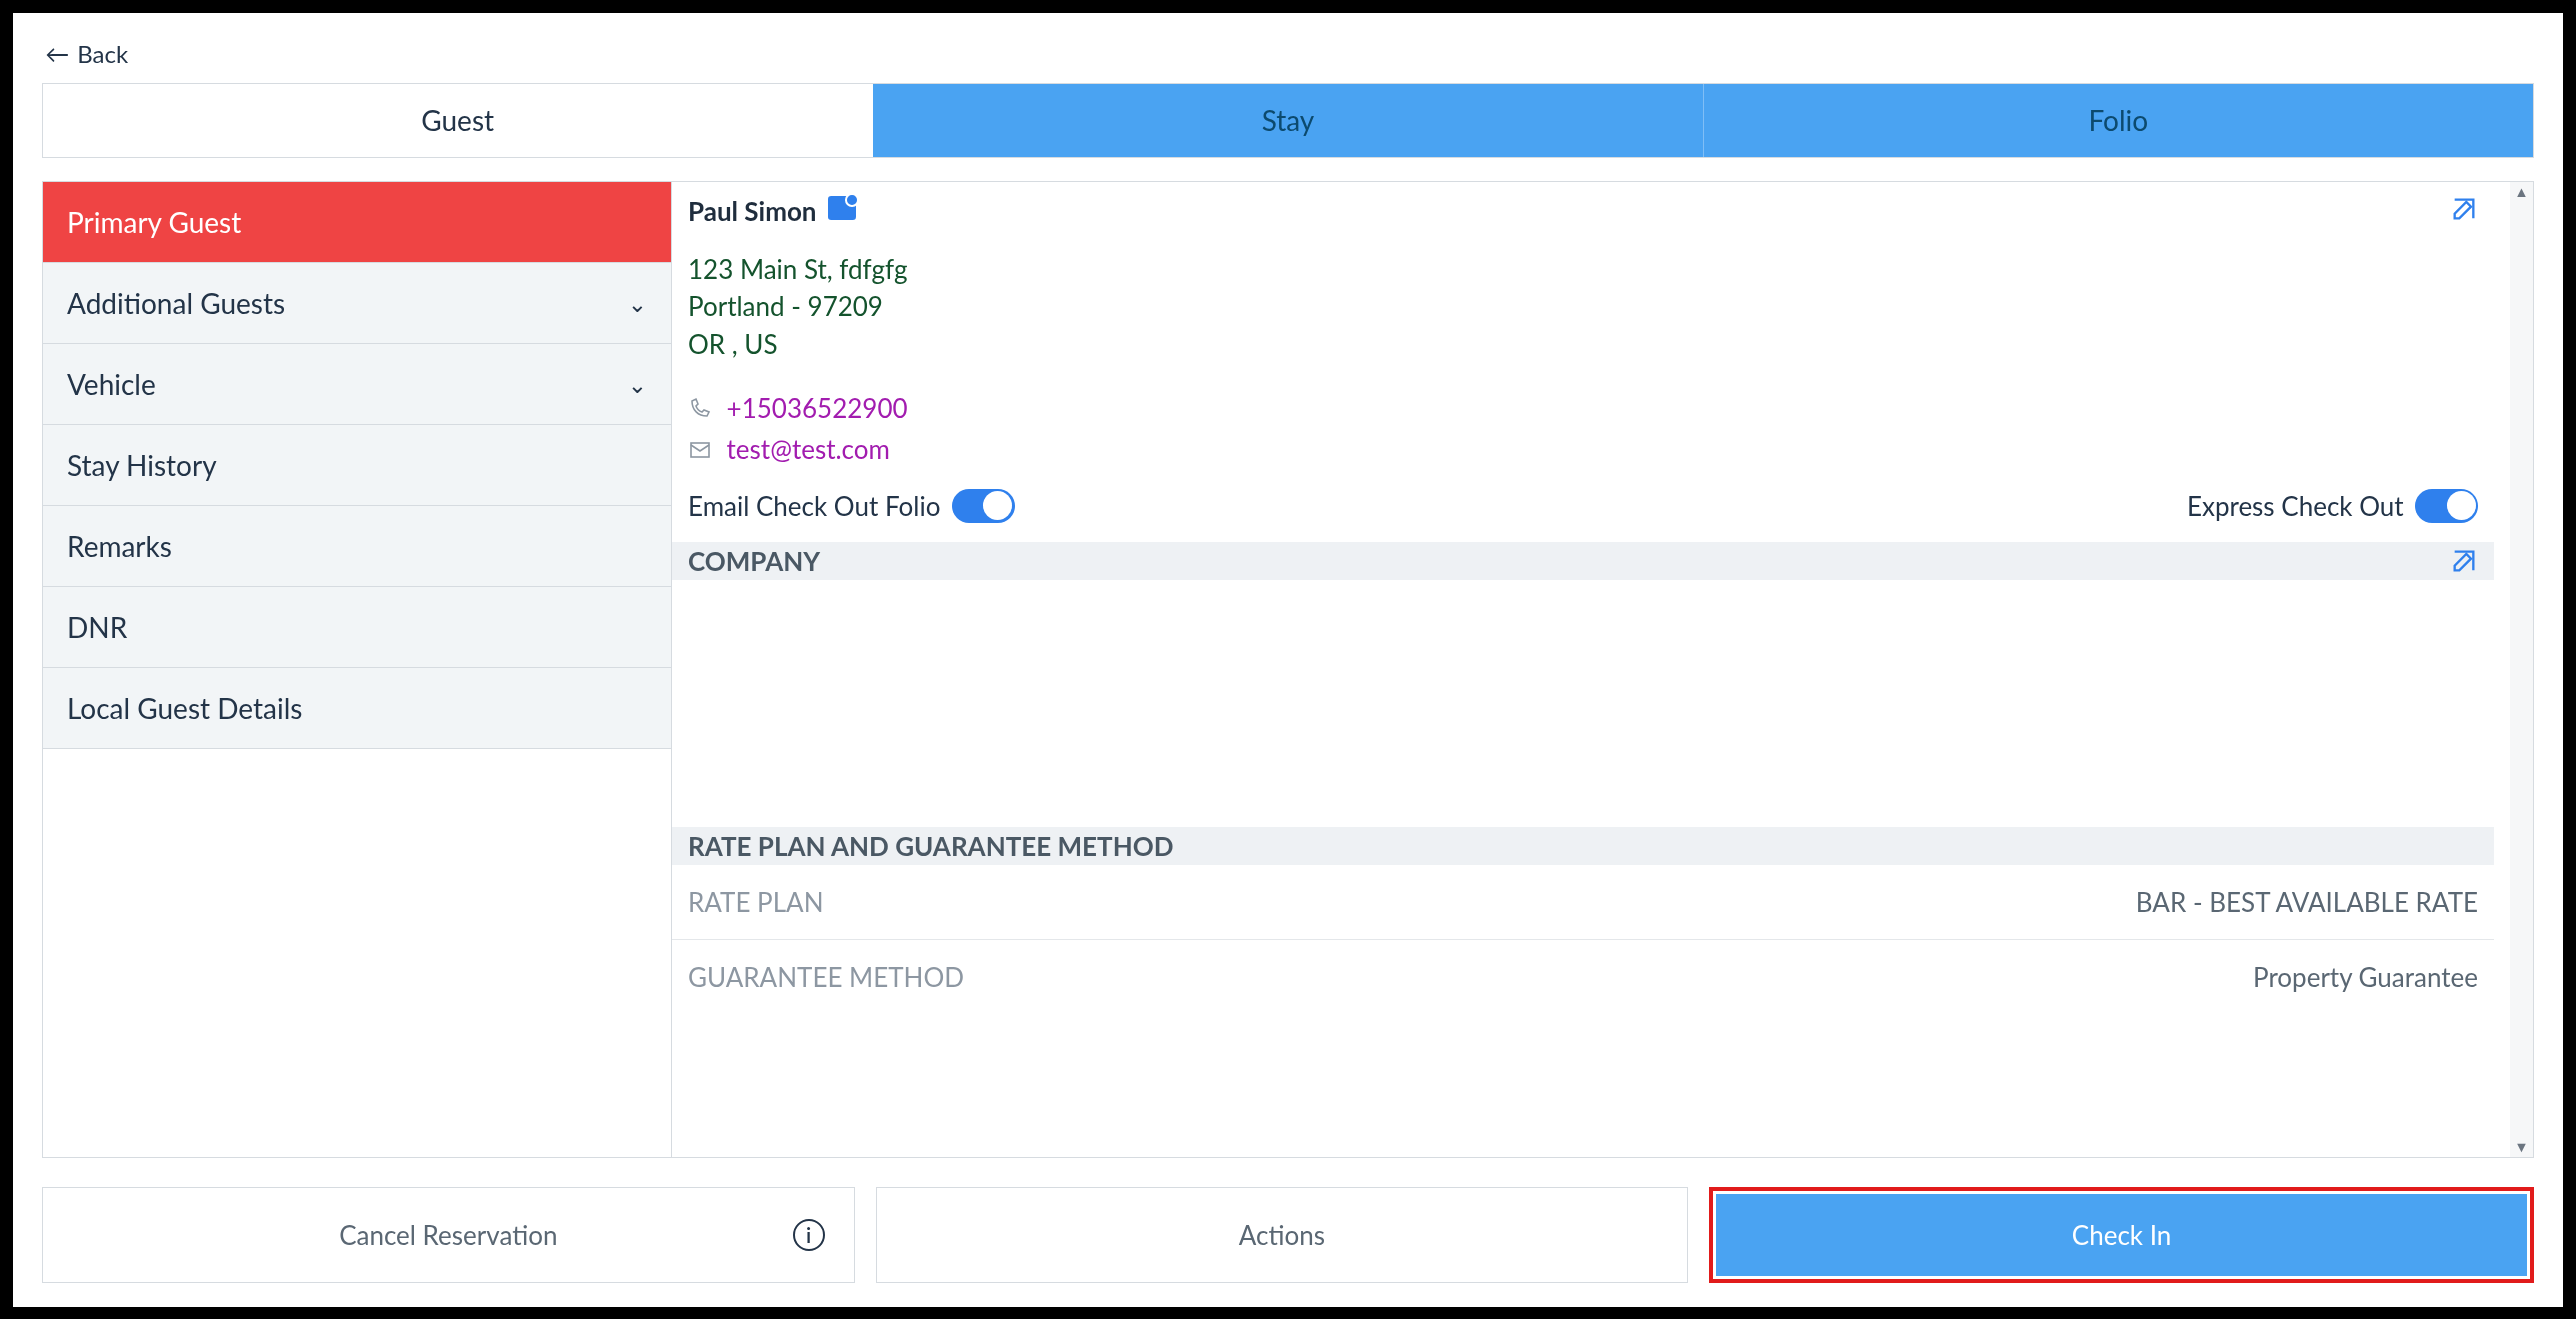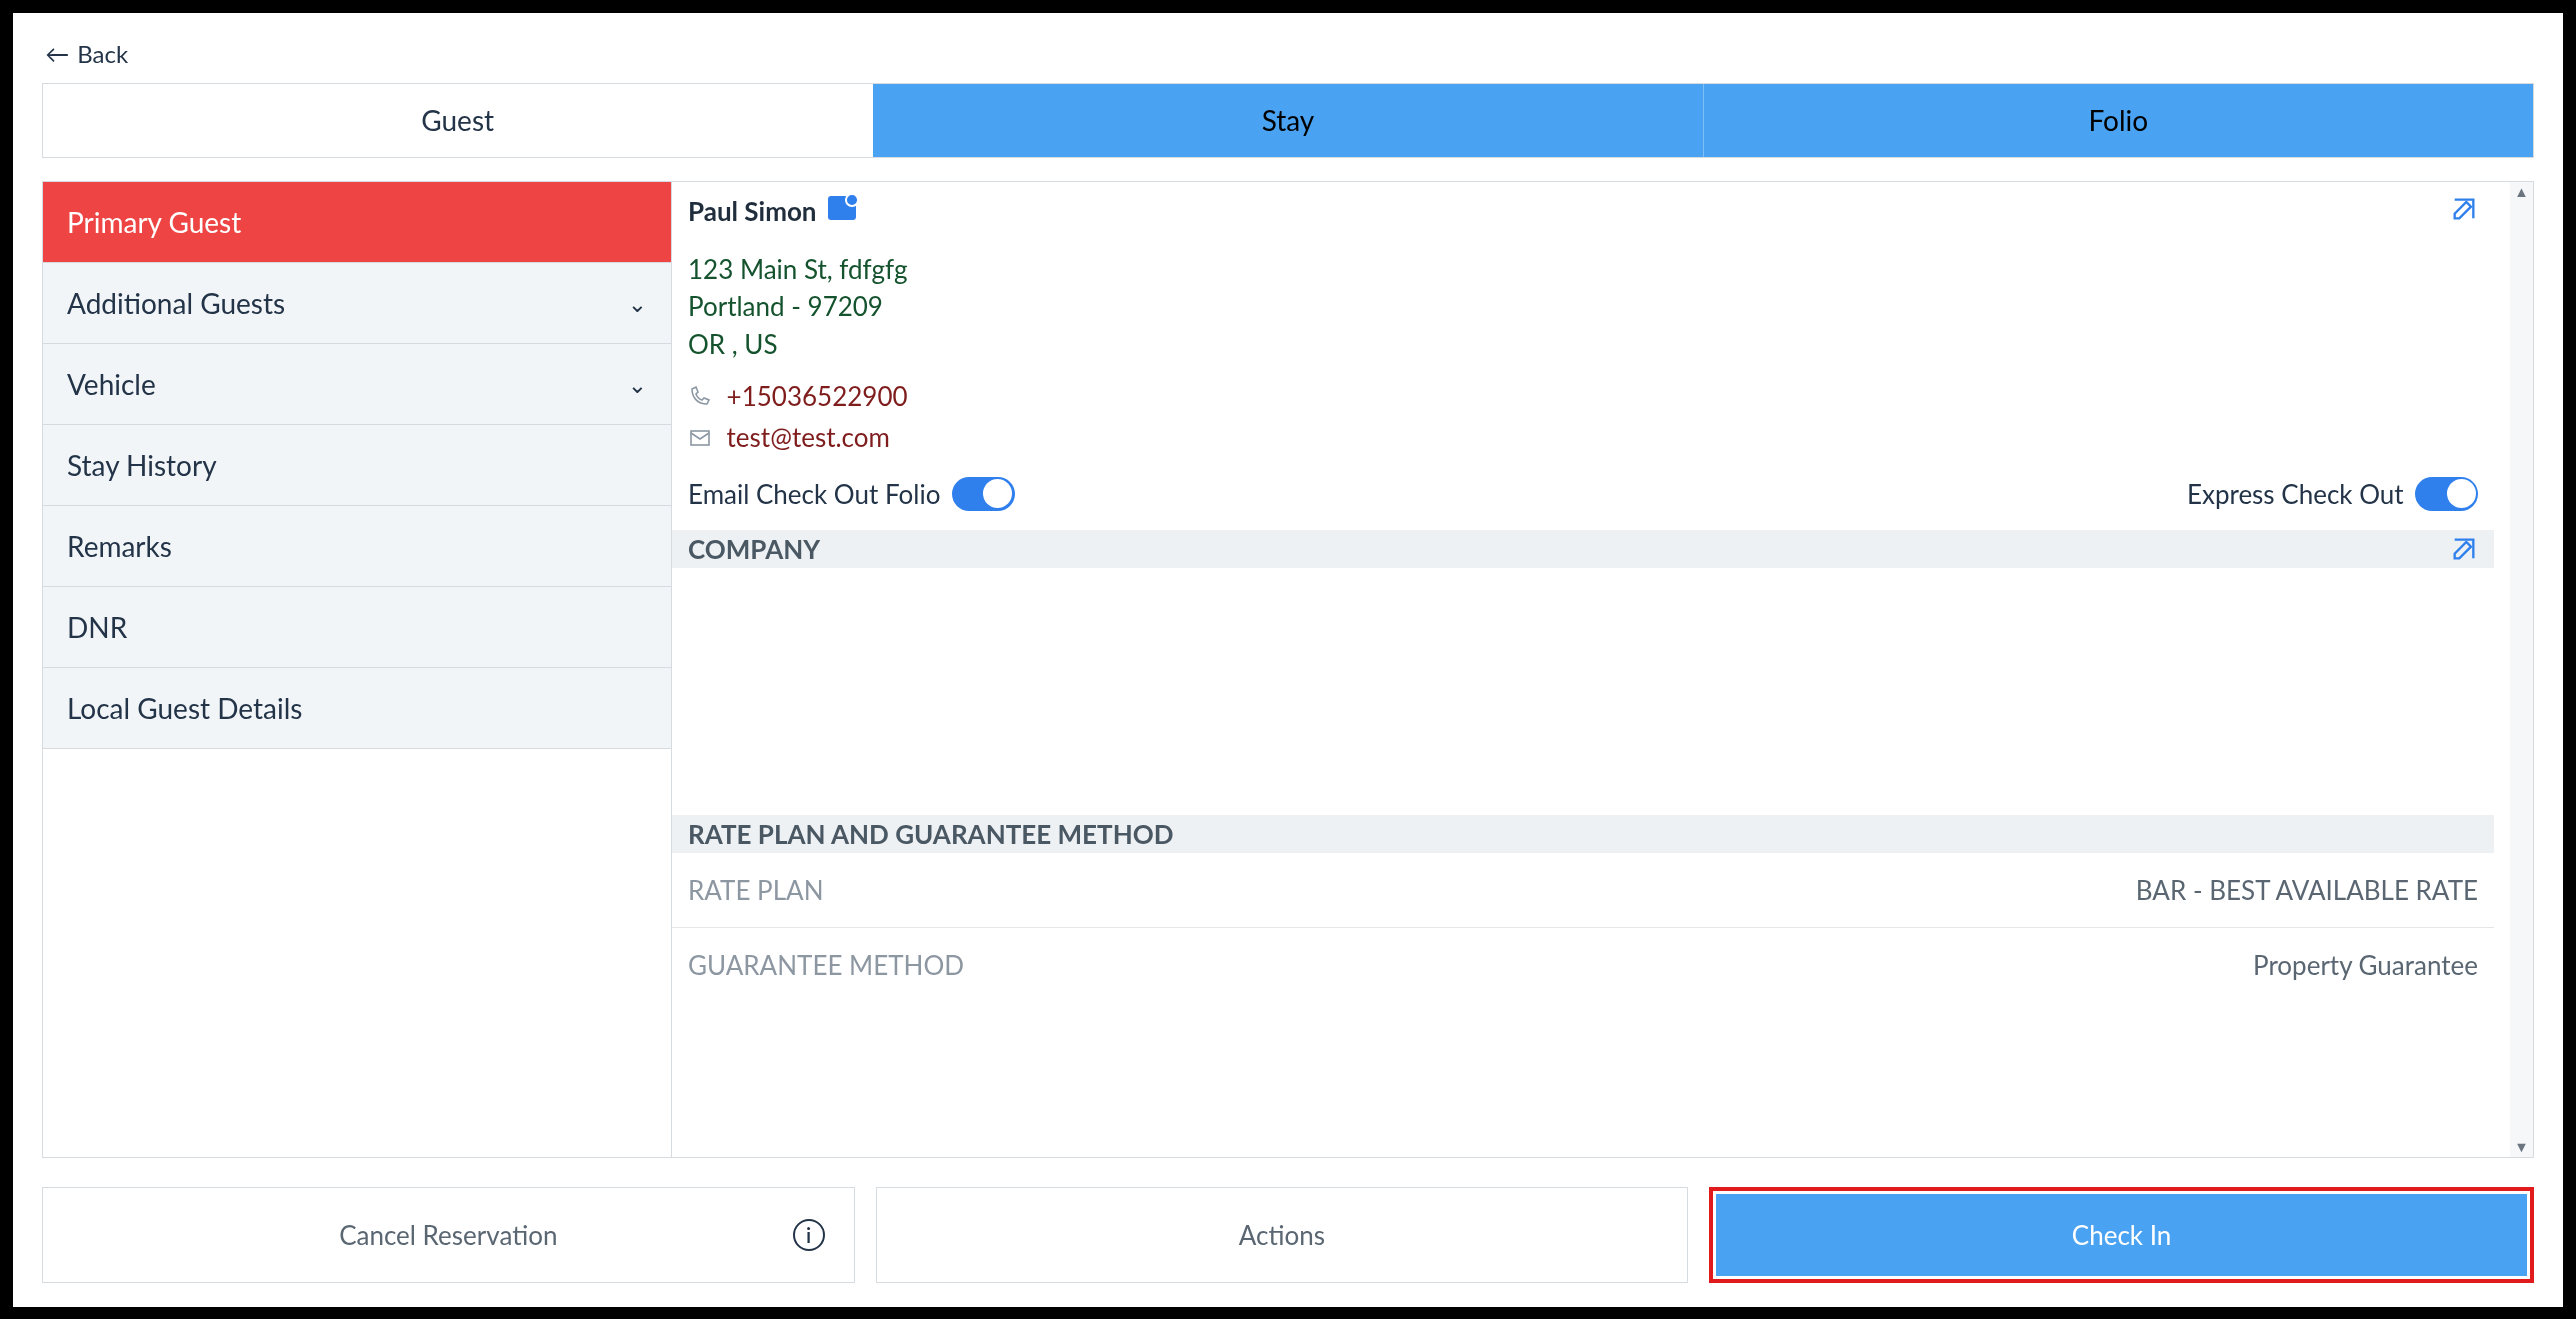--- a/index.html
+++ b/index.html
@@ -21,21 +21,21 @@
   }
   .back-arrow { font-size: 24px; line-height:1; }
   
   .tabs { display: flex; width: 100%; border: 0.8px solid #d6dbe0; }
   .tab {
     flex: 1 1 0; text-align: center; font-size: 28px; padding: 19.5px 0;
     cursor: pointer; border-right: 0.8px solid rgba(255,255,255,0.3);
   }
   .tab:last-child { border-right: none; }
   .tab-active-white { background: #fff; color: #233448; }
-  .tab-blue { background: #4aa3f2; color: #000000; }
+  .tab-blue { background: #4aa3f2; color: #0c4a6e; }
   
   .main-wrap { display:flex; flex: 1 1 auto; margin-top: 23px; border: 0.8px solid #d6dbe0; overflow:hidden; position:relative; }
   .sidebar { width: 629px; background: #fff; border-right: 0.8px solid #d6dbe0; }
   .sb-item {
     display:flex; align-items:center; justify-content:space-between;
     padding: 23px 24px; font-size: 28px; color:#233448;
     background:#f2f5f7; border-bottom:0.8px solid #d6dbe0; cursor:pointer;
   }
   .sb-item.active { background:#ef4444; color:#fff; }
   .chev { font-size: 23px; color:#233448; }
@@ -50,21 +50,21 @@
   .id-badge {
     display:inline-flex; width:28px; height:24px; background:#2f80ed; border-radius:3.2px;
     margin-left:11.4px; position:relative; top:1.6px;
   }
   .id-badge::after { content:""; position:absolute; right:-3.2px; top:-3.2px; width:9.7px; height:9.7px; background:#2f80ed; border:2.4px solid #fff; border-radius:50%; }
   .edit-icon {
     margin-left:auto; width:28px; height:28px; color:#2f80ed; cursor:pointer;
   }
   .edit-icon svg { width:100%; height:100%; }
   .addr { margin-top: 24px; font-size: 26px; color:#14532d; line-height:1.45; }
-  .contact { margin-top: 12px; font-size: 26px; color:#7f1d1d; line-height:1.6; }
+  .contact { margin-top: 24px; font-size: 26px; color:#a21caf; line-height:1.6; }
   .contact-row { display:flex; align-items:center; gap:14.6px; }
   .ico { width:24px; height:24px; display:inline-flex; align-items:center; justify-content:center; color:#8d97a2; }
   .toggles { display:flex; justify-content:space-between; align-items:center; margin-top: 18px; font-size:26px; color:#233448; }
   .toggle {
     display:inline-block; width:63px; height:34px; background:#2f80ed; border-radius:34px; position:relative; margin-left:11.4px; cursor:pointer; vertical-align:middle;
   }
   .toggle::after { content:""; position:absolute; top:2.4px; right:2.4px; width:29px; height:29px; background:#fff; border-radius:50%; }
   .toggle-wrap { display:inline-flex; align-items:center; }
   
   .section-head {

